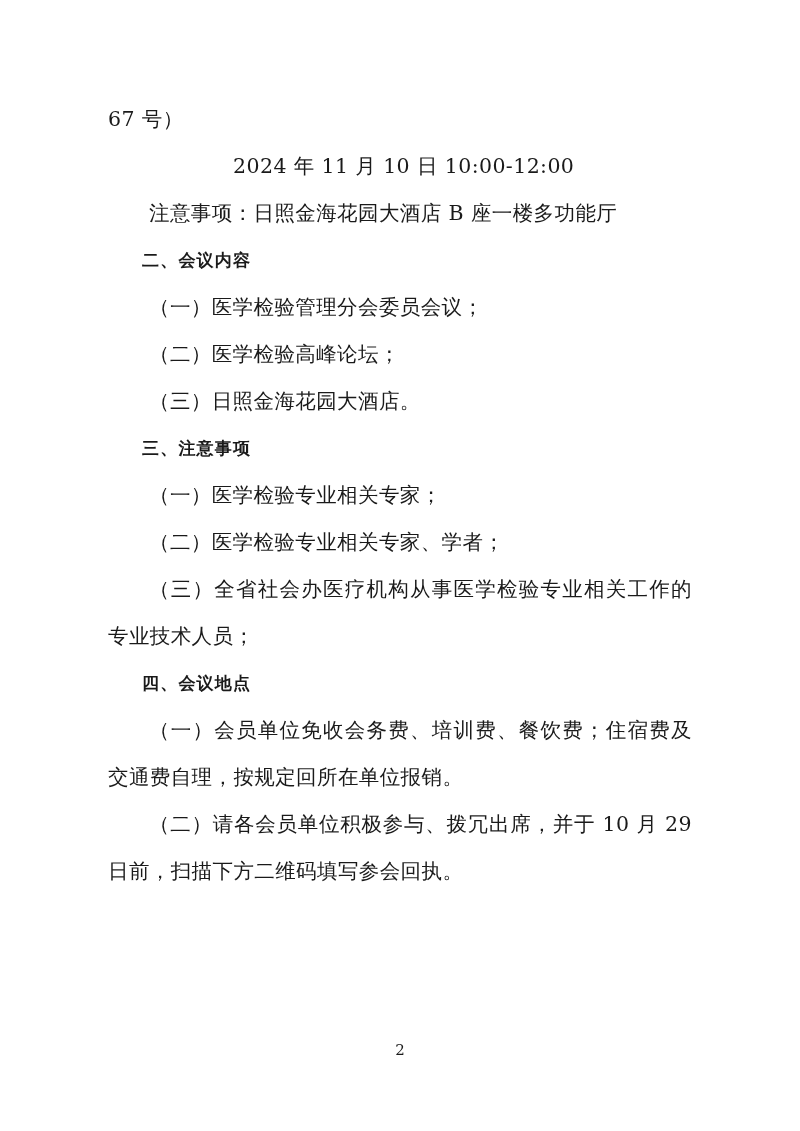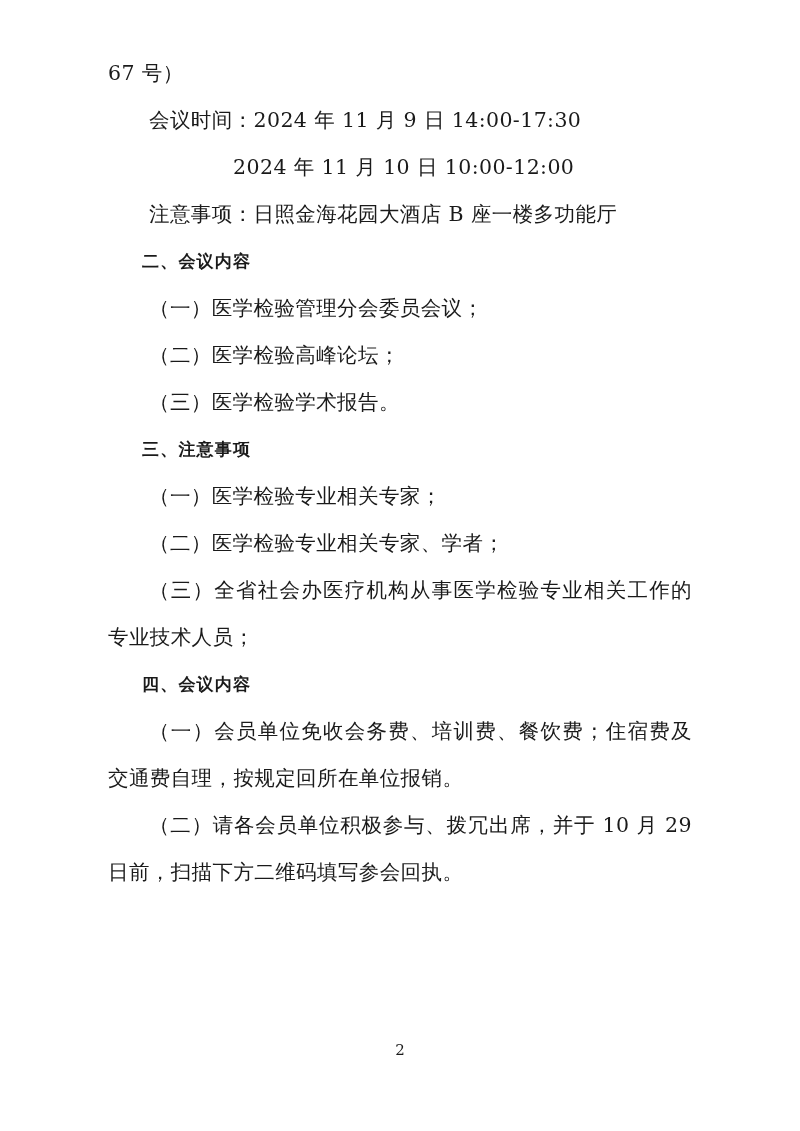--- a/index.html
+++ b/index.html
@@ -13,21 +13,21 @@
     font-family: "DejaVu Serif", "Liberation Serif", serif;
     color: #1a1a1a;
     position: relative;
     overflow: hidden;
   }
   .page {
     position: relative;
     width: 800px;
     height: 1131px;
     box-sizing: border-box;
-    padding: 50px 108px 0 108px;
+    padding: 96px 108px 0 108px;
   }
   .doc-body {
     font-size: 20.5px;
     line-height: 47px;
     letter-spacing: 0.4px;
     text-align: justify;
     text-justify: inter-character;
   }
   .para {
     margin: 0;
@@ -63,44 +63,43 @@
   }
 </style>
 </head>
 <body>
 
 <div class="page">
   <div class="doc-body">
 
     <p class="para indent-0">67 号）</p>
 
-    <p class="para indent-1">会议时间：2024 年 11 月 9 日 14:00-17:30</p>
 
     <p class="para indent-center-ish">2024 年 11 月 10 日 10:00-12:00</p>
 
     <p class="para indent-1">注意事项：日照金海花园大酒店 B 座一楼多功能厅</p>
 
     <p class="heading">二、会议内容</p>
 
     <p class="para indent-1">（一）医学检验管理分会委员会议；</p>
 
     <p class="para indent-1">（二）医学检验高峰论坛；</p>
 
-    <p class="para indent-1">（三）医学检验学术报告。</p>
+    <p class="para indent-1">（三）日照金海花园大酒店。</p>
 
     <p class="heading">三、注意事项</p>
 
     <p class="para indent-1">（一）医学检验专业相关专家；</p>
 
     <p class="para indent-1">（二）医学检验专业相关专家、学者；</p>
 
     <p class="para indent-1">（三）全省社会办医疗机构从事医学检验专业相关工作的专业技术人员；</p>
 
 
-    <p class="heading">四、会议内容</p>
+    <p class="heading">四、会议地点</p>
 
     <p class="para indent-1">（一）会员单位免收会务费、培训费、餐饮费；住宿费及交通费自理，按规定回所在单位报销。</p>
 
     <p class="para indent-1">（二）请各会员单位积极参与、拨冗出席，并于 10 月 29 日前，扫描下方二维码填写参会回执。</p>
 
   </div>
 
   <div class="page-number">2</div>
 </div>
 

